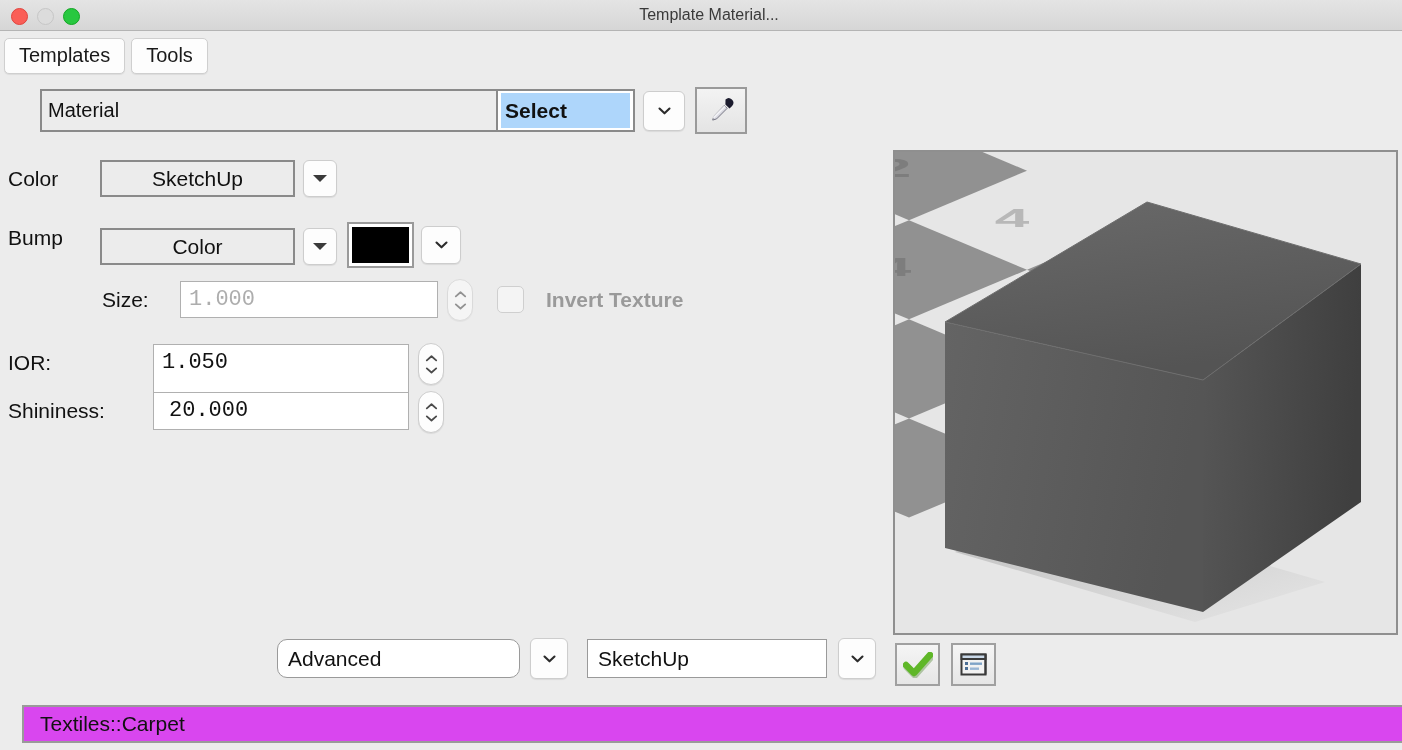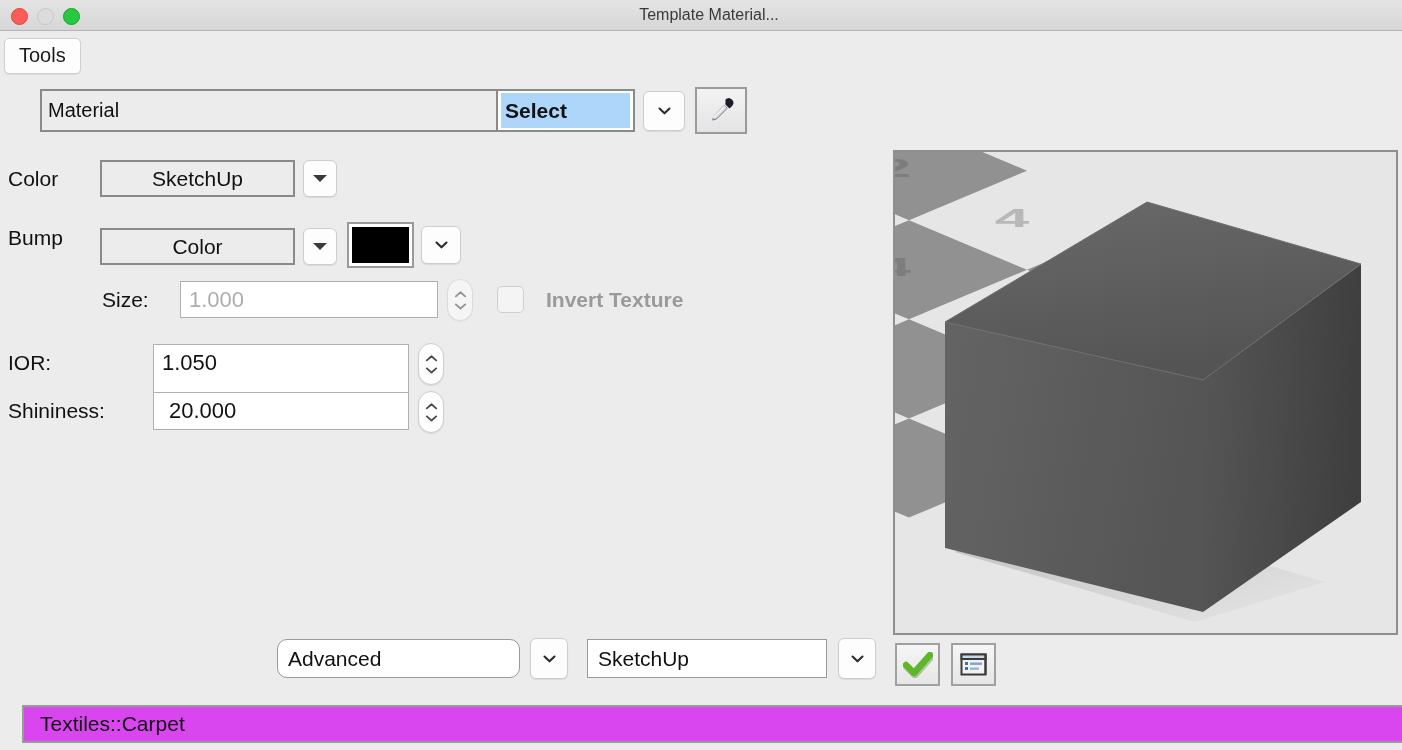--- a/index.html
+++ b/index.html
@@ -150,20 +150,21 @@
     cursor: default;
   }
   .whitefield {
     box-sizing: border-box;
     position: absolute;
     background: #fff;
     border: 1px solid #b0b0b0;
     font-size: 22px;
     color: #111;
     padding-left: 8px;
+    font-family: Liberation Mono, monospace;
   }
   .whitefield.disabled { color: #adadad; }
   .swatch {
     box-sizing: border-box;
     position: absolute;
     background: #000;
     border: 3px solid #fff;
     outline: 2px solid #9a9a9a;
     cursor: default;
   }
@@ -246,20 +247,21 @@
 <div class="window">
 
   <div class="titlebar">
     <div class="traffic close"></div>
     <div class="traffic min"></div>
     <div class="traffic zoom"></div>
     <div class="titlebar-title">Template Material...</div>
   </div>
 
   <div class="tabs">
+    <div class="tab">Templates</div>
     <div class="tab">Tools</div>
   </div>
 
   <div class="matrow">
     <div class="txtfield mat-name">Material</div>
     <div class="combo-sel">
       <div class="combo-sel-inner">Select</div>
     </div>
     <div class="chevbtn" style="position:absolute;left:639px;top:2px;width:42px;height:40px;">
       <svg class="chev" viewBox="0 0 13 8">

